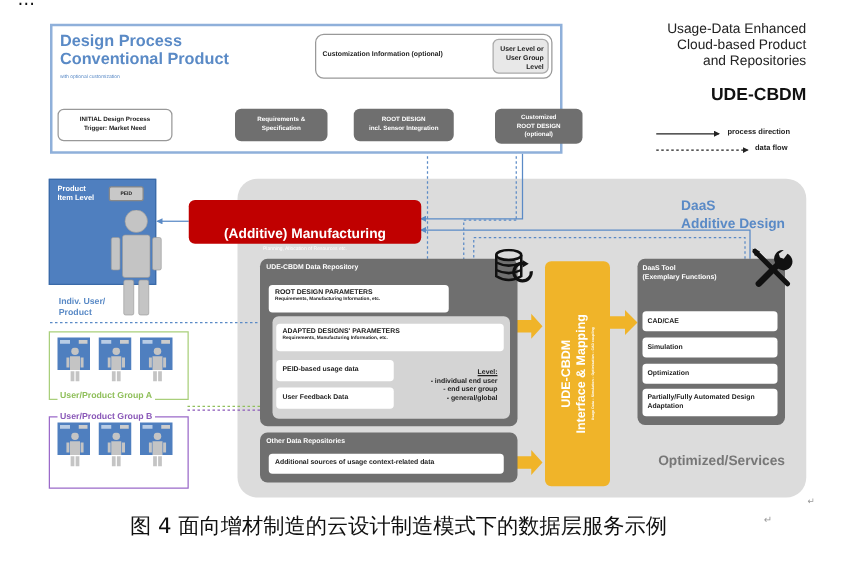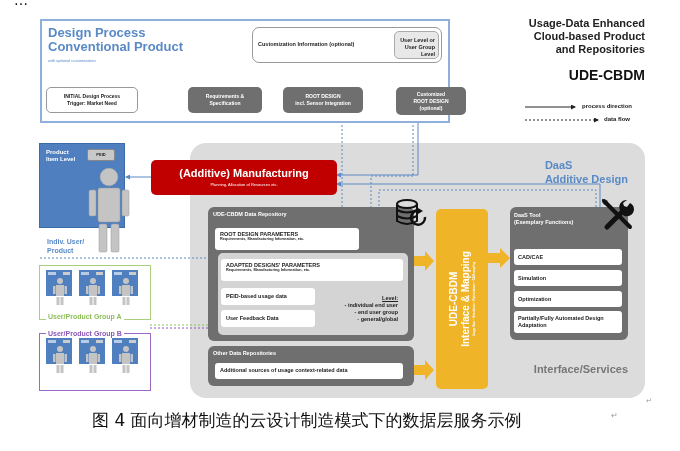--- a/index.html
+++ b/index.html
@@ -12,32 +12,32 @@
   #conv-title { left: 48px; top: 26px; font-size: 13px; line-height: 14px; font-weight: bold; color: #5a8ac6; }
   #conv-sub { left: 48px; top: 58px; font-size: 4px; color: #5a8ac6; }
   #cust-box { left: 252px; top: 27px; width: 190px; height: 36px; border: 1px solid #999; border-radius: 7px; background:#fff; }
   #cust-label { left: 258px; top: 41px; font-size: 5.5px; font-weight: bold; color:#222; }
   #userlvl-box { left: 394px; top: 31px; width: 45px; height: 28px; background: #e8e8e8; border: 1px solid #aaa; border-radius: 5px; font-size: 5.5px; font-weight: bold; text-align: right; padding: 5px 3px 0 0; line-height: 7px; color:#222; }
   .proc { position: absolute; top: 87px; height: 26px; border-radius: 5px; font-size: 5px; font-weight: bold; text-align: center; display:flex; align-items:center; justify-content:center; line-height: 7px; }
   .proc.white { background: #fff; border: 1px solid #999; color:#222; }
   .proc.dark { background: #6f6f6f; color: #fff; }
 
   
-  #main-title { right: 35px; top: 17px; text-align: right; font-size: 11px; line-height: 13px; font-weight: bold; color:#222; }
+  #main-title { right: 35px; top: 17px; text-align: right; font-size: 11px; line-height: 13px; font-weight: normal; color:#222; }
   #acronym { right: 35px; top: 67px; font-size: 14px; font-weight: bold; color:#111; }
   .legend-row { position: absolute; font-size: 6px; font-weight: bold; color:#222; }
 
   
   #cloud { left: 190px; top: 143px; width: 455px; height: 255px; background: #dcdcdc; border-radius: 16px; }
   #daas-title { right: 52px; top: 158px; text-align: left; font-size: 11px; line-height: 14px; font-weight: bold; color: #5a8ac6; }
   #cloud-label { right: 52px; top: 362px; text-align: right; font-size: 11px; line-height: 14px; font-weight: bold; color: #777; }
 
   
   #manu { left: 151px; top: 160px; width: 186px; height: 35px; background: #c00000; border-radius: 5px; color:#fff; text-align:center; }
-  #manu-title { font-size: 11px; font-weight: bold; margin-top: 7px; }
+  #manu-title { font-size: 11px; font-weight: bold; margin-top: 21px; }
   #manu-sub { font-size: 4px; margin-top: 3px; }
 
   
   #prod-box { left: 39px; top: 143px; width: 86px; height: 85px; background: #4f7fbf; border: 1px solid #3a6aa8; }
   #prod-label { left: 46px; top: 149px; font-size: 6px; font-weight: bold; color: #fff; line-height: 7px; }
   #peid { left: 87px; top: 149px; width: 28px; height: 12px; background: #c8c8c8; border: 1px solid #888; border-radius: 2px; font-size: 4px; font-weight: bold; text-align: center; line-height: 10px; color:#222;}
   #indiv-label { left: 47px; top: 237px; font-size: 7px; font-weight: bold; color: #5a8ac6; line-height: 9px; }
 
   
   #groupA { left: 39px; top: 265px; width: 112px; height: 55px; border: 1px solid #a9cf7b; }
@@ -65,21 +65,21 @@
   #iface { left: 436px; top: 209px; width: 52px; height: 180px; background: #f0b429; border-radius: 5px; }
   #iface-text { position:absolute; left: 50%; top: 50%; transform: translate(-50%,-50%) rotate(-90deg); white-space: nowrap; text-align:center; color:#fff; }
   #iface-t1 { font-size: 10px; font-weight: bold; line-height: 12px; }
   #iface-t2 { font-size: 2.8px; font-weight: bold; }
 
   
   #tool { left: 510px; top: 207px; width: 118px; height: 133px; background: #6f6f6f; border-radius: 6px; }
   #tool-title { left: 514px; top: 212px; font-size: 5.5px; font-weight: bold; color:#fff; line-height: 7px; }
   .fbox { position: absolute; left: 514px; width: 108px; background: #fff; border-radius: 3px; font-size: 5.5px; font-weight: bold; color:#222; padding: 0 4px; display:flex; align-items:center; line-height: 7px; }
 
-  #caption { left: 92px; top: 409px; font-size: 17px; color:#111; font-family: "DejaVu Sans", sans-serif; }
+  #caption { left: 104px; top: 409px; font-size: 17px; color:#111; font-family: "DejaVu Sans", sans-serif; }
   #caption-mark { left: 611px; top: 411px; font-size: 8px; color:#999; }
   #corner-mark { left: 646px; top: 397px; font-size: 7px; color:#999; }
   #top-cut { left: 14px; top: -8px; font-size: 14px; color:#111; font-family: "DejaVu Sans", sans-serif; }
 </style>
 </head>
 <body>
 
 <div id="cloud" class="abs"></div>
 
 <svg class="abs" style="left:0;top:0;" width="680" height="451">
@@ -174,21 +174,21 @@
 </div>
 <div id="acronym" class="abs">UDE-CBDM</div>
 <div class="legend-row" style="left:582px;top:103px;">process direction</div>
 <div class="legend-row" style="left:604px;top:116px;">data flow</div>
 
 <div id="daas-title" class="abs">
   <div>DaaS</div>
   <div>Additive Design</div>
 </div>
 <div id="cloud-label" class="abs">
-  <div>Interface/Services</div>
+  <div>Optimized/Services</div>
 </div>
 
 <div id="manu" class="abs">
   <div id="manu-title">(Additive) Manufacturing</div>
   <div id="manu-sub">Planning, Allocation of Resources etc.</div>
 </div>
 
 <div id="prod-box" class="abs"></div>
 <div id="prod-label" class="abs">
   <div>Product</div>

